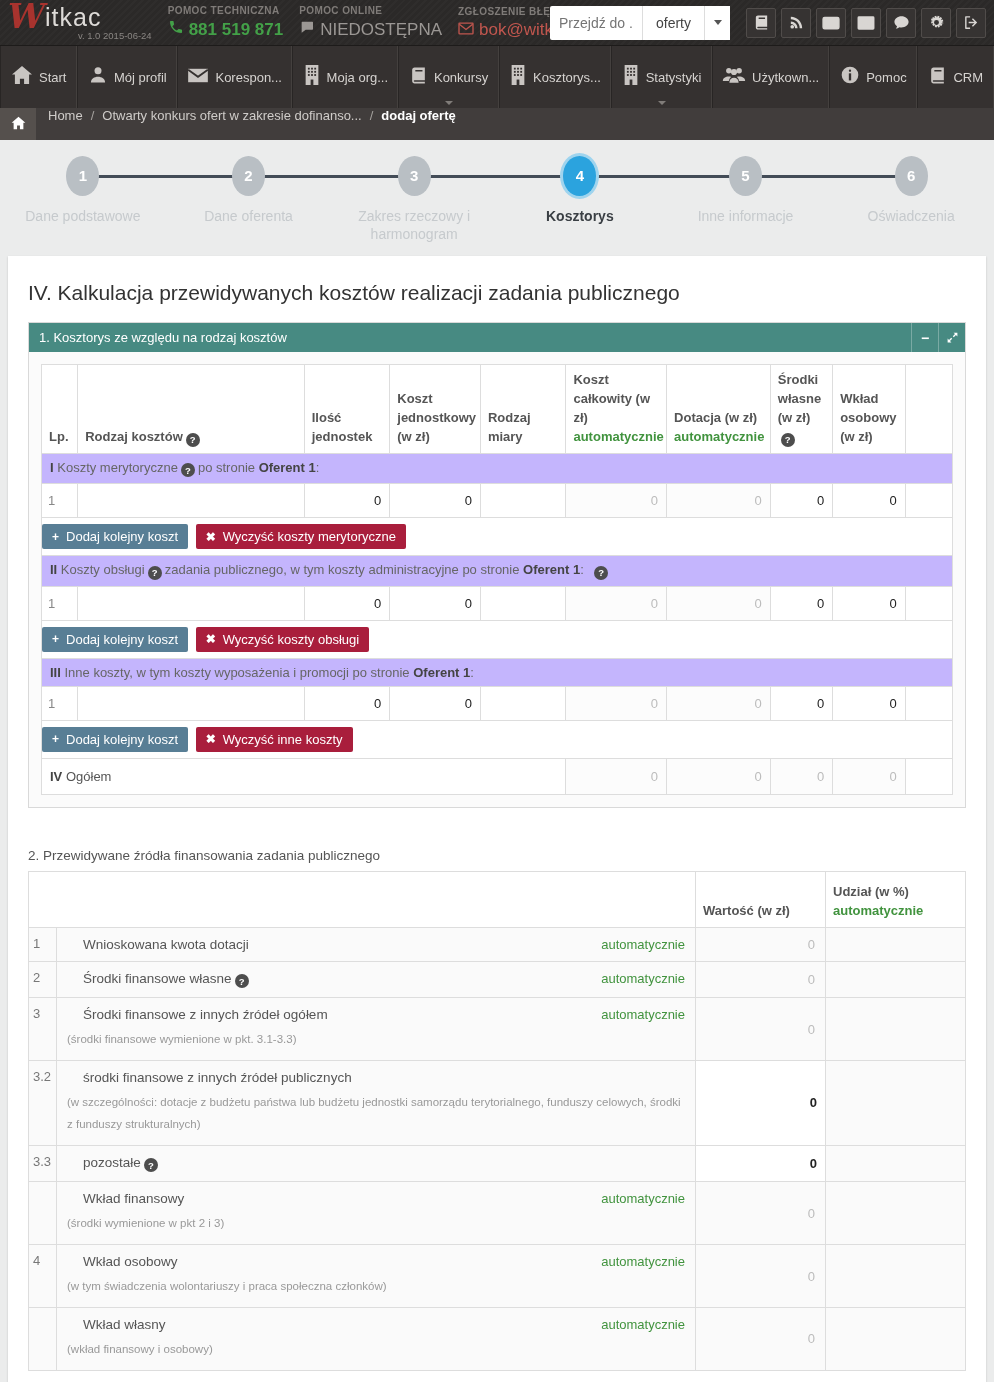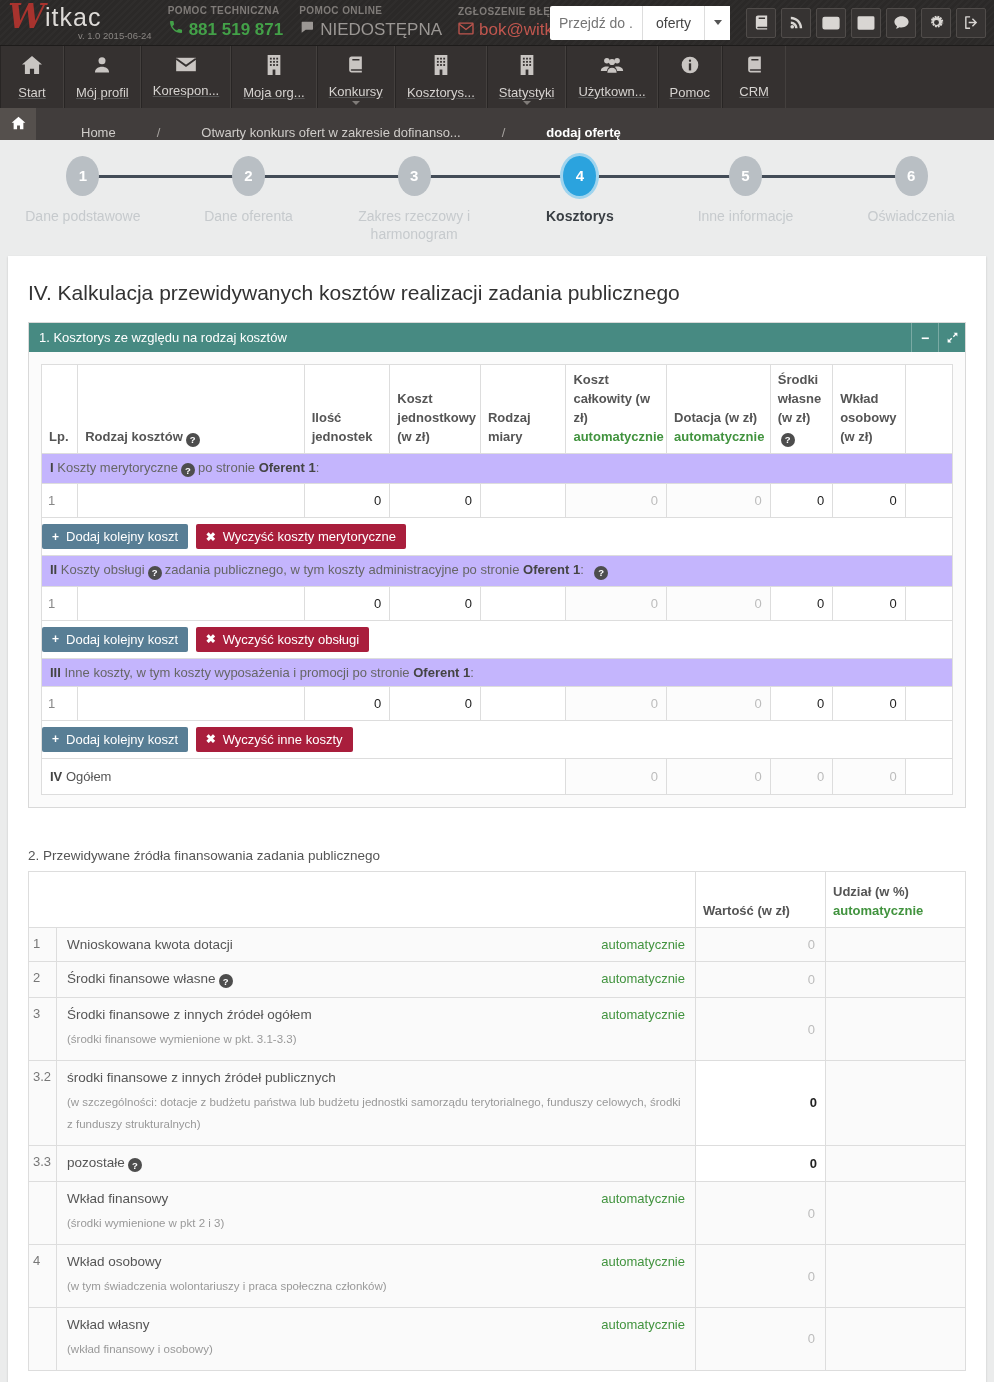--- a/index.html
+++ b/index.html
@@ -40,28 +40,28 @@
   .scope-caret { display: flex; align-items: center; justify-content: center; width: 26px;
     border-left: 1px solid #ddd; background: #fff; cursor: pointer; }
   .caret-down { width: 0; height: 0; border-left: 4px solid transparent; border-right: 4px solid transparent; border-top: 5px solid #555; }
   .tools { margin-left: auto; display: flex; gap: 5px; }
   .tool { width: 30px; height: 30px; background: #363332; border: 1px solid #504c4a; border-radius: 2px;
     display: flex; align-items: center; justify-content: center; cursor: pointer; }
   .tool svg { fill: #d9d6d3; }
   
   .nav { height: 63px; background: #353130; border-top: 1px solid #1d1b1a; display: flex; }
   .nav-item { min-width: 64px; padding: 0 11px; border-right: 1px solid #44403e; border-left: 1px solid #282524;
-    display: flex; flex-direction: column; align-items: center; justify-content: center; gap: 6px;
-    position: relative; cursor: pointer; text-decoration: underline; }
+    display: flex; flex-direction: row; align-items: center; justify-content: center; gap: 6px;
+    position: relative; cursor: pointer; }
   .nav-item svg { fill: #c9c5c2; }
   .nav-label { font-size: 13px; color: #d6d3d0; white-space: nowrap; }
   .nav-caret { position: absolute; bottom: 3px; left: 50%; margin-left: -4px;
     width: 0; height: 0; border-left: 4px solid transparent; border-right: 4px solid transparent; border-top: 4px solid #807c79; }
   
-  .crumbs { height: 32px; background: #413d3c; display: flex; align-items: flex-end; font-size: 13px; color: #cfccc9; gap: 33px; }
+  .crumbs { height: 32px; background: #413d3c; display: flex; align-items: flex-start; font-size: 13px; color: #cfccc9; }
   .crumb-home { width: 36px; height: 32px; background: #55504d; display: flex; align-items: center; justify-content: center; cursor: pointer; }
   .crumb-home svg { fill: #fff; }
   .crumb-sep { color: #a5a19e; margin: 0 8px; }
   .crumb-link { cursor: pointer; }
   .crumb-first { margin-left: 12px; }
   .crumb-current { font-weight: bold; color: #fff; }
   
   .steps { position: relative; padding-top: 16px; }
   .steps::before { content: ""; position: absolute; top: 35px; left: 8.4%; right: 8.4%; height: 3px; background: #434c57; }
   .steps-row { display: flex; }
@@ -112,21 +112,21 @@
   .btn-del { background: #a91e3c; }
   .total-row td { padding: 10px 8px; height: 36px; }
   .total-row td.ro { padding: 10px 8px; }
   
   .sec-title { font-size: 13.5px; color: #555; margin: 0 0 8px; }
   
   .fund-table th { height: 56px; }
   .fund-table td.num { background: #fafafa; color: #777; padding: 8px 4px; vertical-align: top; text-align: left; }
   .fund-table td.lbl { background: #fafafa; padding: 9px 10px; vertical-align: top; }
   .lblrow { display: flex; justify-content: space-between; align-items: flex-start; gap: 8px; }
-  .lbl-main { color: #555; font-size: 13.5px; }
+  .lbl-main { color: #555; font-size: 13.5px; margin-left: 16px; }
   .sub { color: #999; font-size: 11.5px; margin-top: 7px; line-height: 1.9; }
   .fund-table td.val { text-align: right; vertical-align: middle; }
   .fund-table td.val.ro2 { background: #fafafa; color: #bcbcbc; padding: 8px 10px; }
   .fund-table td.val.ed { background: #fff; padding: 0; }
   .fund-table td.val.ed input { text-align: right; font-weight: bold; }
   .fund-table td.share { background: #fafafa; color: #aaa; text-align: right; padding: 8px 10px; vertical-align: middle; }
   .mb14 { margin-bottom: 14px; }
 </style>
 </head>
 <body>

